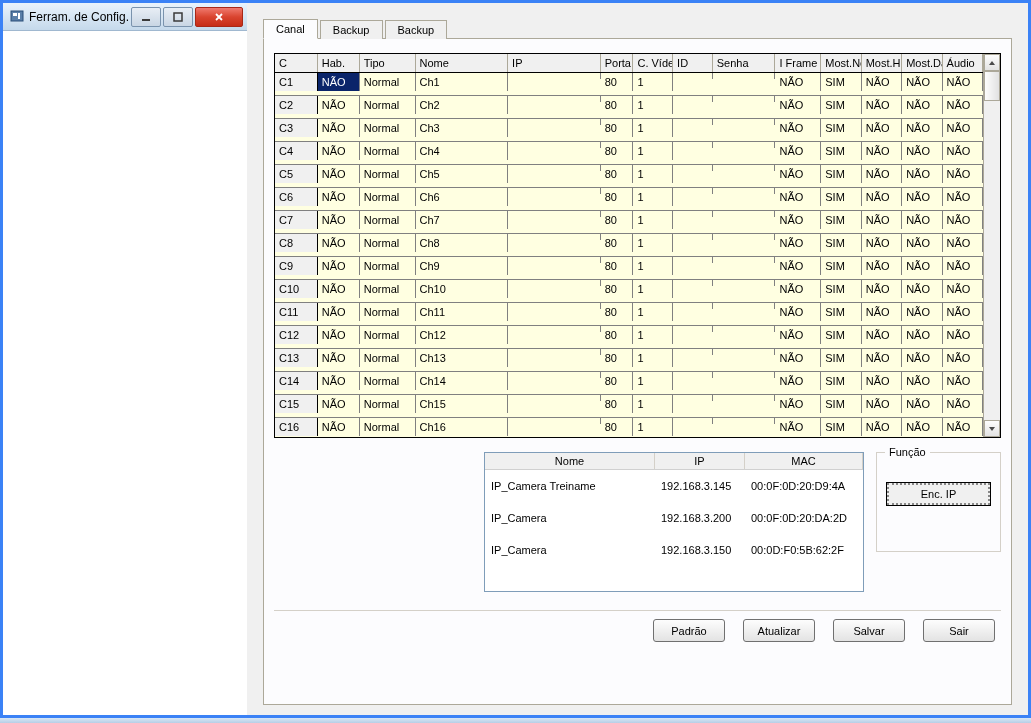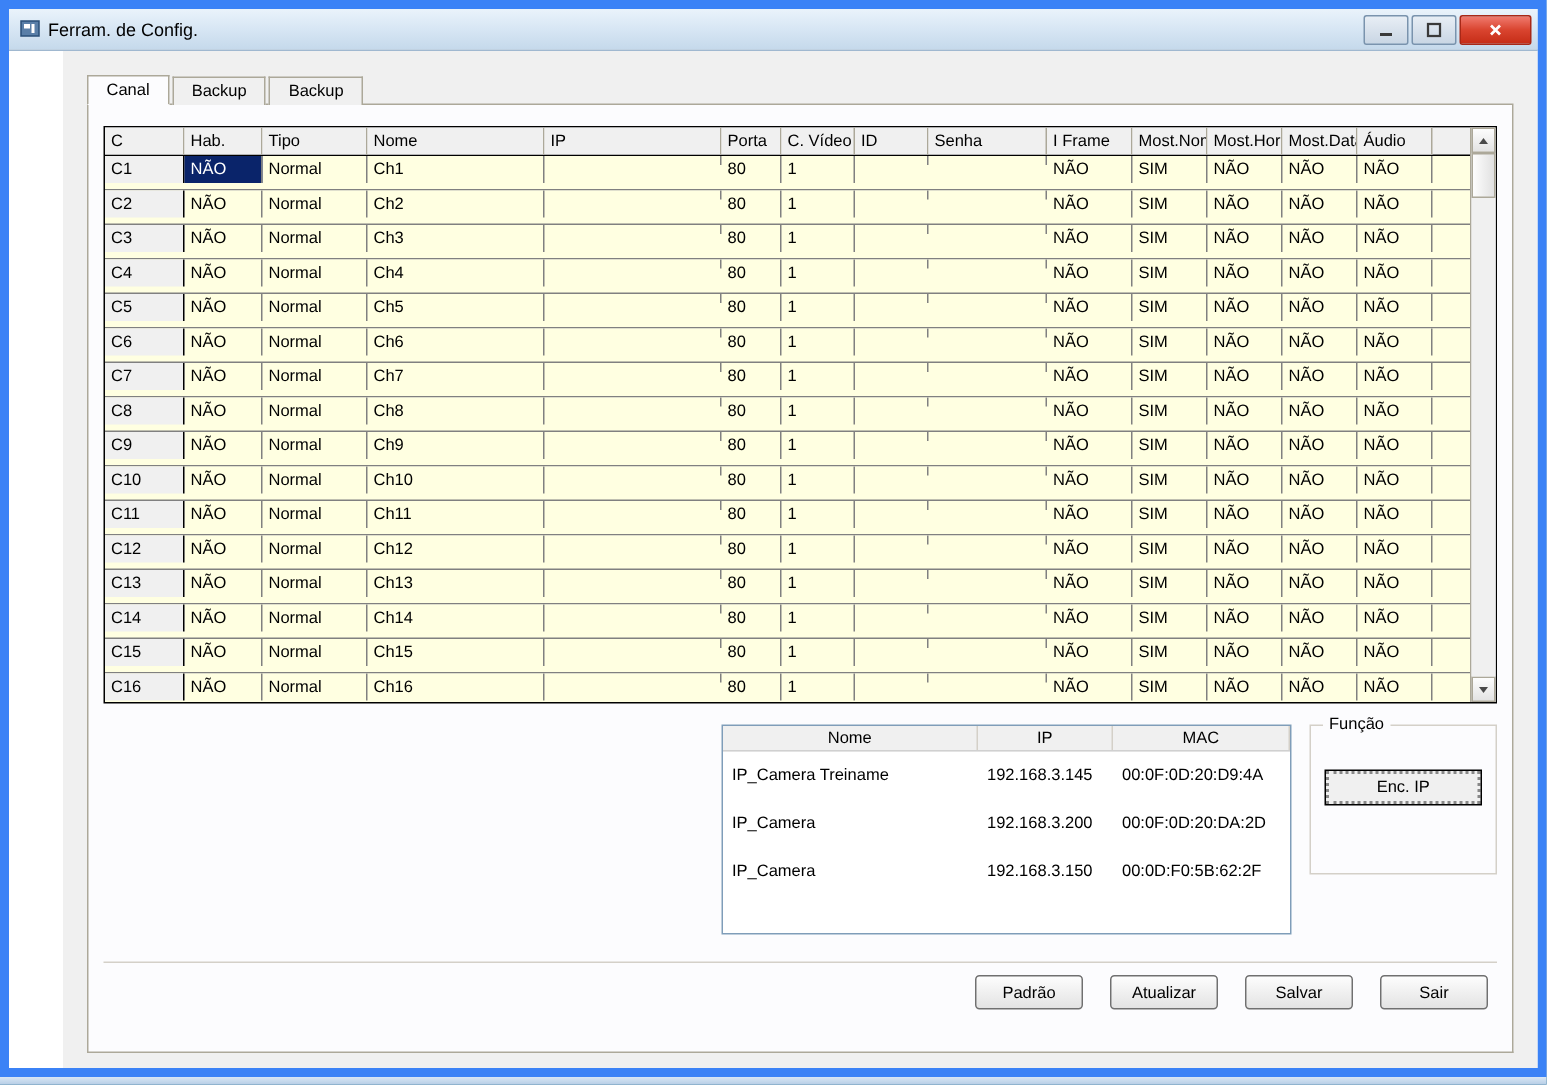--- a/index.html
+++ b/index.html
@@ -1,25 +1,25 @@
 <!DOCTYPE html>
 <html><head>
 <meta charset="utf-8">
 <style>
   * { box-sizing: border-box; }
   html, body { margin: 0; padding: 0; height: 100%; font-family: Tahoma, Arial, sans-serif; font-size: 11px; background: linear-gradient(180deg, #5aa3d0 0%, #3d7fa8 100%); }
-  .window { position: absolute; top: 0; left: 0; right: 0; bottom: 5px; background: #fff; border: 6px solid #3b82f6; box-shadow: 0 0 8px rgba(0,0,0,0.3); display: flex; flex-direction: column; }
+  .window { position: absolute; top: 0; left: 0; right: 0; bottom: 5px; background: #fff; border: 3px solid #3b82f6; box-shadow: 0 0 8px rgba(0,0,0,0.3); display: flex; flex-direction: row; }
   .titlebar { height: 28px; background: linear-gradient(180deg, #eaf3fb 0%, #d7e6f4 50%, #c5d9eb 100%); display: flex; align-items: center; padding: 0 4px 0 6px; border-bottom: 1px solid #a0b8d0; }
   .titlebar-icon { width: 16px; height: 16px; margin-right: 4px; display: flex; align-items: center; justify-content: center; }
   .titlebar-title { flex: 1; color: #000; font-size: 12px; }
   .win-btns { display: flex; gap: 0; }
   .win-btn { width: 30px; height: 20px; display: flex; align-items: center; justify-content: center; background: linear-gradient(180deg, #e8eef5 0%, #c9d6e4 100%); border: 1px solid #7a93ad; border-radius: 2px; margin-left: 2px; cursor: pointer; }
   .win-btn.close { background: linear-gradient(180deg, #f07a6e 0%, #d9442f 50%, #c62d17 100%); border-color: #a82817; width: 48px; }
   .win-btn svg { width: 12px; height: 12px; }
-  .client { flex: 1; background: #f0f0f0; padding: 14px 16px 10px 16px; display: flex; flex-direction: column; overflow: hidden; margin-left: 36px; }
+  .client { flex: 1; background: #f0f0f0; padding: 14px 16px 10px 16px; display: flex; flex-direction: column; overflow: hidden; }
   .tabs { display: flex; align-items: flex-end; height: 22px; border-bottom: 1px solid #aca899; }
   .tab { padding: 3px 12px; border: 1px solid #aca899; border-bottom: none; background: #f0f0f0; margin-right: 2px; font-size: 11px; cursor: pointer; position: relative; top: 1px; }
   .tab.active { background: #fcfcfe; border-bottom: 1px solid #fcfcfe; top: 1px; }
   .tab-panel { background: #fcfcfe; border: 1px solid #aca899; border-top: none; flex: 1; padding: 14px 10px 10px 10px; display: flex; flex-direction: column; overflow: hidden; }
   .grid-wrap { display: flex; border: 1px solid #000; height: 385px; }
   .grid { flex: 1; display: flex; flex-direction: column; overflow: hidden; }
   .grid-header { display: flex; background: #f0f0f0; border-bottom: 1px solid #000; }
   .grid-header .cell, .grid-row .cell { border-right: 1px solid #808080; padding: 3px 4px; white-space: nowrap; overflow: hidden; text-overflow: clip; font-size: 11px; }
   .grid-header .cell { background: #f0f0f0; border-right: 1px solid #aca899; border-bottom: none; }
   .grid-body { flex: 1; overflow: hidden; }

